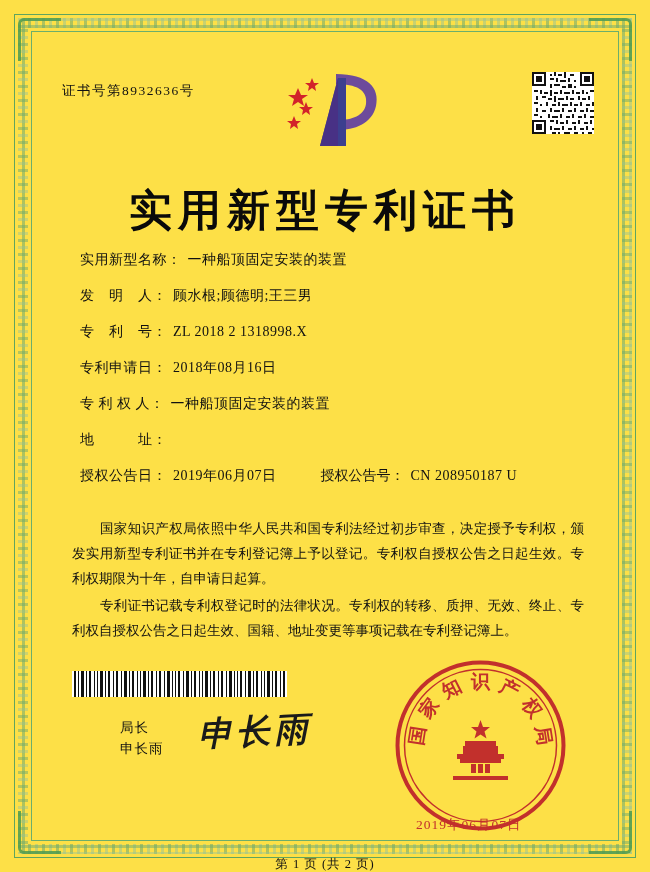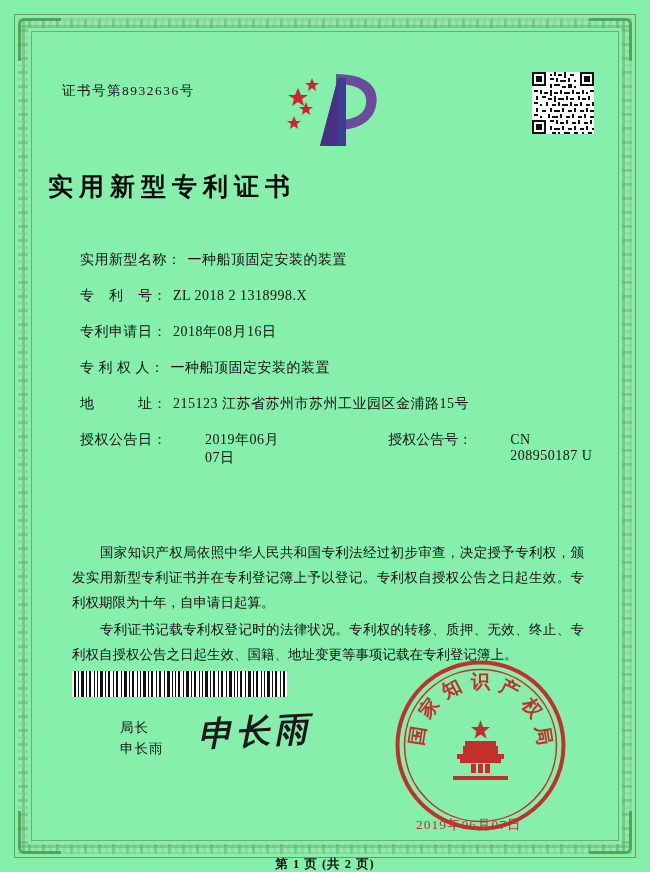--- a/index.html
+++ b/index.html
@@ -7,21 +7,21 @@
     padding: 0;
     background: #ffffff;
   }
   body {
     font-family: "Liberation Serif", "DejaVu Serif", serif;
   }
   .page {
     position: relative;
     width: 650px;
     height: 872px;
-    background: #86efac;
+    background: #fde047;
     overflow: hidden;
   }
 
   
   .border-outer {
     position: absolute;
     left: 14px;
     top: 14px;
     right: 14px;
     bottom: 14px;
@@ -130,24 +130,24 @@
     position: absolute;
     right: 8px;
     top: 26px;
     width: 62px;
     height: 62px;
   }
 
   .title {
     position: absolute;
     left: 0;
-    top: 124px;
+    top: 136px;
     width: 554px;
-    text-align: left;
-    font-size: 25px;
+    text-align: center;
+    font-size: 43px;
     letter-spacing: 6px;
     font-weight: bold;
     color: #0a0a0a;
     font-family: "DejaVu Serif", "Liberation Serif", serif;
   }
 
   .fields {
     position: absolute;
     left: 32px;
     top: 205px;
@@ -161,30 +161,30 @@
     color: #111;
   }
   .field-label {
     white-space: nowrap;
     letter-spacing: 0.5px;
   }
   .field-value {
     margin-left: 6px;
     letter-spacing: 0.5px;
   }
-  .field-row.dual { justify-content: flex-start; gap: 32px; }
+  .field-row.dual { justify-content: flex-start; }
   .field-row .second-label {
-    margin-left: 64px;
+    margin-left: 44px;
     white-space: nowrap;
   }
 
   .paragraphs {
     position: absolute;
     left: 24px;
-    top: 495px;
+    top: 471px;
     width: 512px;
     font-size: 13.5px;
     line-height: 1.85;
     color: #111;
     text-align: justify;
   }
   .paragraphs p {
     margin: 0 0 2px 0;
     text-indent: 28px;
   }
@@ -241,21 +241,20 @@
 
   .page-footer {
     position: absolute;
     left: 0;
     top: 810px;
     width: 554px;
     text-align: center;
     font-size: 12.5px;
     color: #111;
     letter-spacing: 1px;
-    font-weight: bold;
   }
 </style>
 </head>
 <body>
 
 <div class="page">
 
   <div class="border-outer"></div>
   <div class="border-ornament"></div>
   <div class="border-ornament2"></div>
@@ -398,39 +397,42 @@
 
     <div class="title">实用新型专利证书</div>
 
     <div class="fields">
 
       <div class="field-row">
         <span class="field-label">实用新型名称：</span>
         <span class="field-value">一种船顶固定安装的装置</span>
       </div>
 
+      <div class="field-row">
+        <span class="field-label">发　明　人：</span>
+        <span class="field-value">顾水根;顾德明;王三男</span>
+      </div>
 
       <div class="field-row">
         <span class="field-label">专　利　号：</span>
         <span class="field-value">ZL 2018 2 1318998.X</span>
       </div>
 
       <div class="field-row">
         <span class="field-label">专利申请日：</span>
         <span class="field-value">2018年08月16日</span>
       </div>
 
       <div class="field-row">
         <span class="field-label">专 利 权 人：</span>
         <span class="field-value">一种船顶固定安装的装置</span>
       </div>
 
       <div class="field-row">
         <span class="field-label">地　　　址：</span>
-        <span class="field-value">215123 江苏省苏州市苏州工业园区金浦路15号</span>
       </div>
 
       <div class="field-row dual">
         <span class="field-label">授权公告日：</span>
         <span class="field-value">2019年06月07日</span>
         <span class="second-label">授权公告号：</span>
         <span class="field-value">CN 208950187 U</span>
       </div>
 
     </div>

